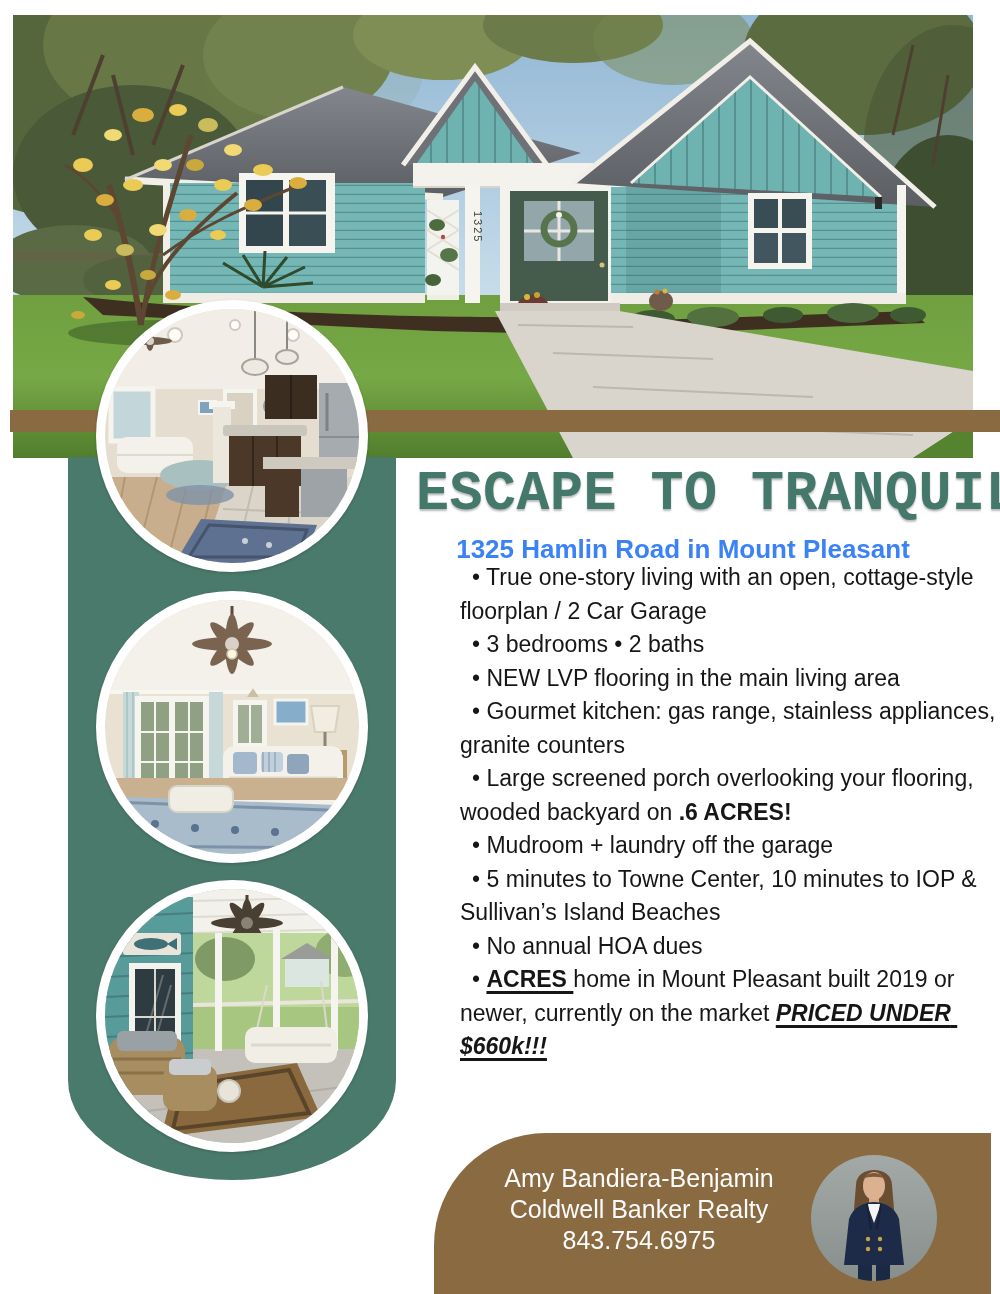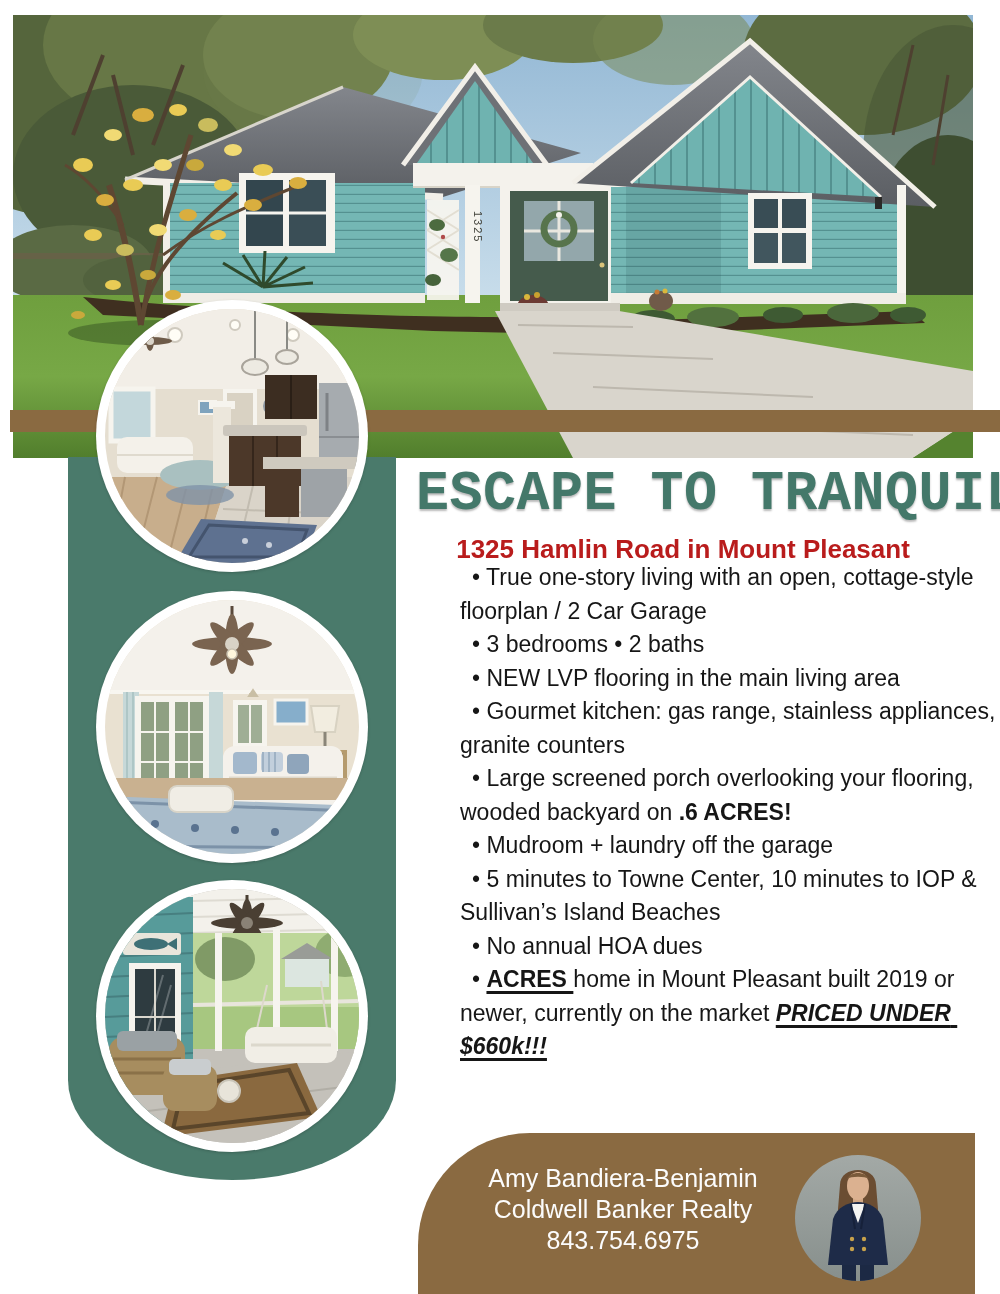--- a/index.html
+++ b/index.html
@@ -20,31 +20,31 @@
   .photo-circle{position:absolute;left:96px;width:272px;height:272px;border-radius:50%;
        background:#fff;z-index:4;box-shadow:0 1px 3px rgba(0,0,0,.18);}
   .photo-circle .ph{position:absolute;left:9px;top:9px;width:254px;height:254px;border-radius:50%;
        overflow:hidden;}
   .circle-1{top:300px;} .circle-2{top:591px;} .circle-3{top:880px;}
 
   .headline{position:absolute;left:400px;top:456px;width:566px;text-align:center;z-index:5;}
   .headline h1{margin:16px;font-size:55px;line-height:46px;font-weight:700;letter-spacing:.5px;
        color:var(--heading-teal,#44786A);text-shadow:0 2px 2px rgba(40,40,40,.32);white-space:nowrap;font-family:Liberation Mono, monospace;}
   .headline h2{margin:3px 0 12px 0;font-size:26px;line-height:30px;font-weight:700;
-       color:#b91c1c;white-space:nowrap;}
+       color:#3b82f6;white-space:nowrap;}
 
   .features{position:absolute;left:418px;top:561px;width:546px;z-index:5;
        font-size:23px;line-height:33.5px;color:var(--body-text,#161616);margin-left:42px;}
   .feat{margin:0;text-indent:12px;white-space:pre-wrap;}
   .feat .marker{white-space:pre;}
   .feat .b{font-weight:700;}
   .feat .i{font-style:italic;}
   .feat .u{text-decoration:underline;text-decoration-thickness:2.5px;text-underline-offset:4px;}
 
-  .agent-box{position:absolute;left:418px;top:1133px;width:557px;height:161px;
+  .agent-box{position:absolute;left:434px;top:1133px;width:557px;height:161px;
        background:var(--brown-accent,#8A6A41);border-top-left-radius:112px;z-index:5;}
   .agent-text{position:absolute;left:40px;top:30px;width:330px;text-align:center;
        color:var(--agent-text,#FCFCFC);font-size:25px;line-height:31px;}
   .agent-text p{margin:0;}
   .portrait{position:absolute;left:377px;top:22px;width:126px;height:126px;border-radius:50%;
        overflow:hidden;}
 </style>
 </head>
 <body>
 

